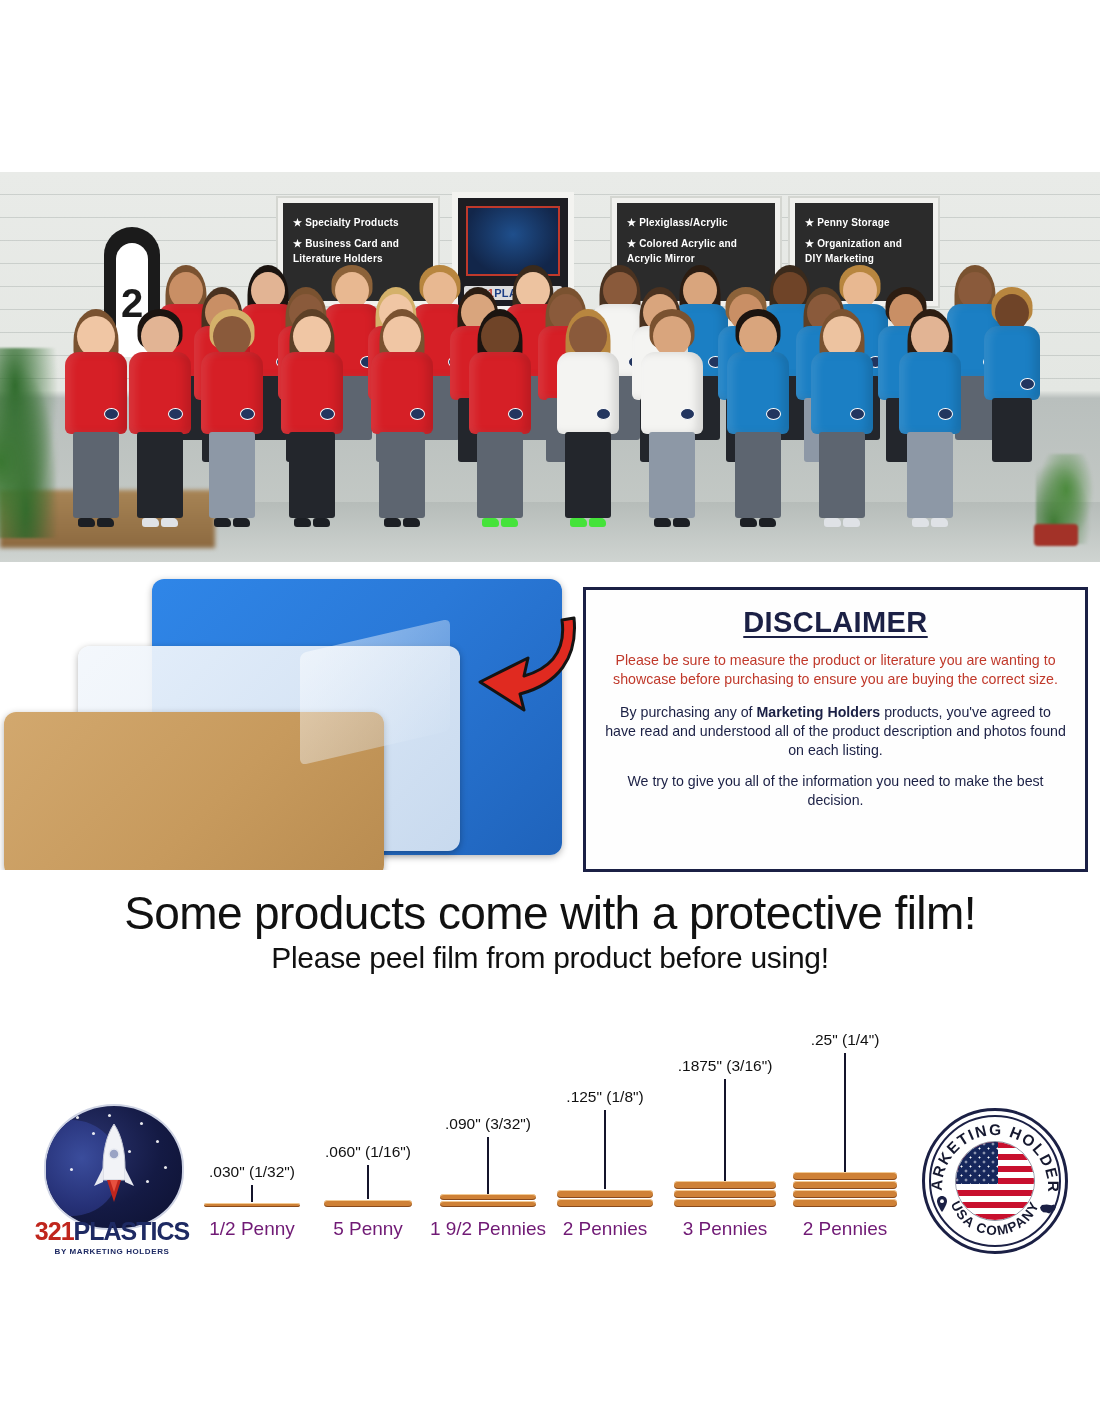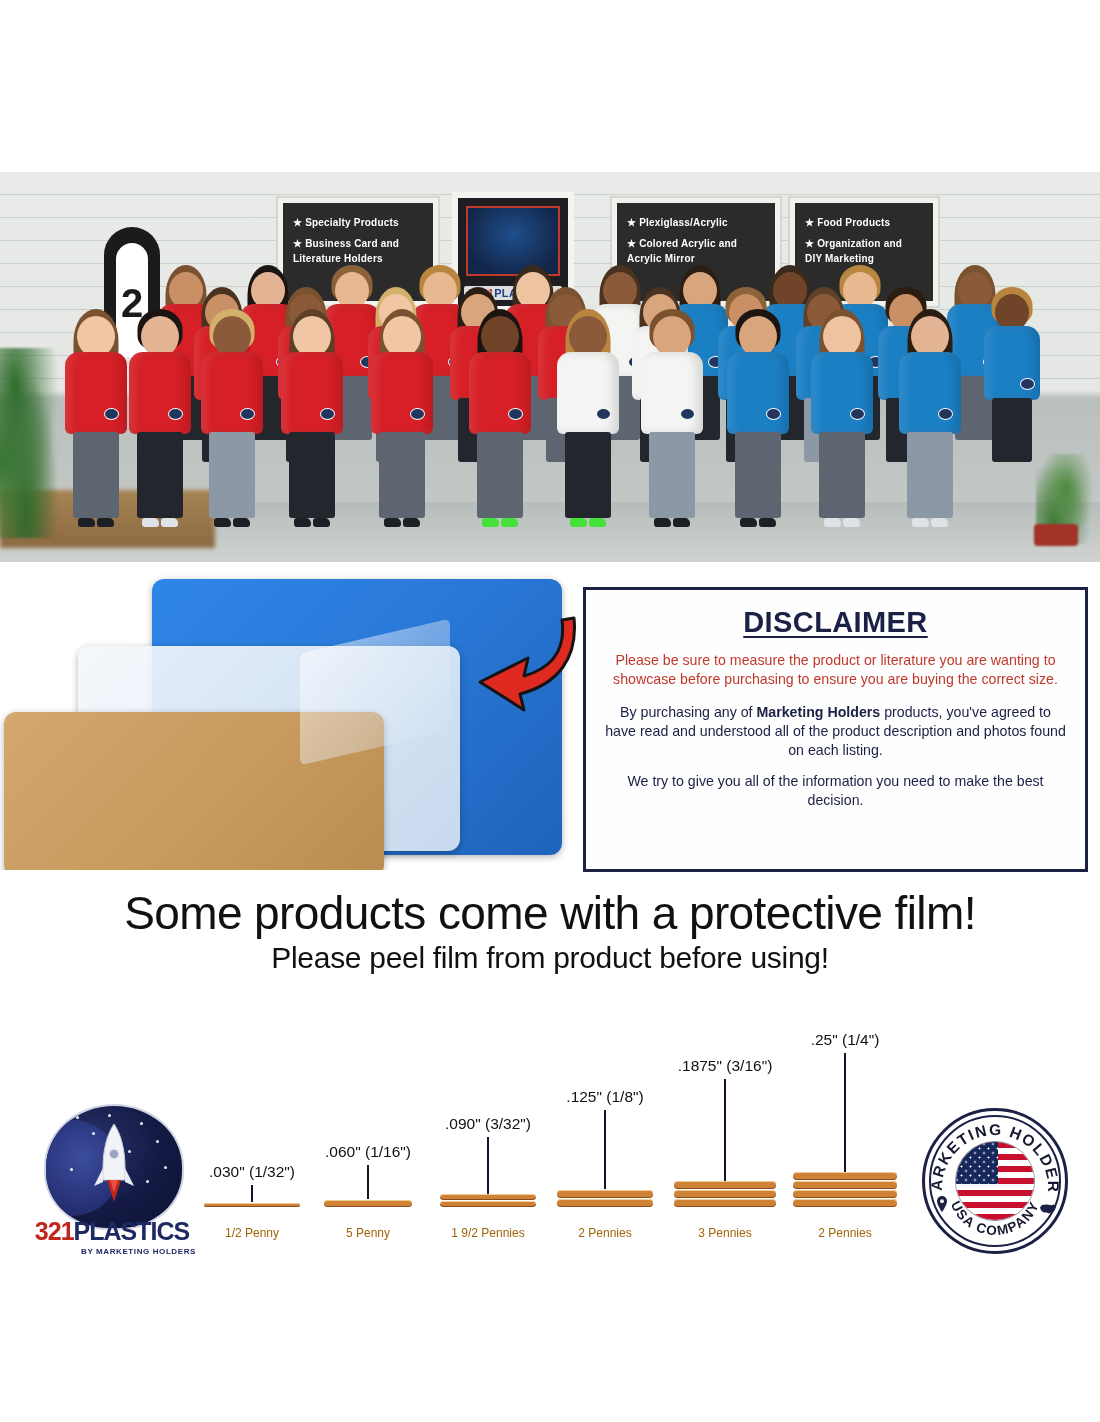--- a/index.html
+++ b/index.html
@@ -344,22 +344,22 @@
     box-shadow: inset 0 1px 0 rgba(255,228,180,.75), inset 0 -1px 0 rgba(90,38,12,.6);
     margin-top: 1px;
   }
   .penny.thin { border-radius: 3px/50%; }
   .coin-name {
     position: absolute;
     bottom: 0;
     left: 50%;
     transform: translateX(-50%);
     white-space: nowrap;
-    font-size: 12px;
-    color: #a16207;
+    font-size: 19px;
+    color: #701a75;
     font-family: "Liberation Sans", sans-serif;
     margin-top: 13px;
   }
 
   
   .logo-321 {
     position: absolute;
     left: 28px; top: 1104px;
     width: 168px; height: 160px;
   }
@@ -402,21 +402,21 @@
     letter-spacing: -1px;
     font-family: "Liberation Sans", sans-serif;
     line-height: 1;
   }
   .logo-321-text .n { color: #c0261d; }
   .logo-321-text .p { color: #1e2a63; }
   .logo-321-sub {
     position: absolute;
     left: 0; bottom: 8px;
     width: 100%;
-    text-align: right;
+    text-align: center;
     font-size: 8px;
     font-weight: 800;
     letter-spacing: .6px;
     color: #1e2a63;
     font-family: "Liberation Sans", sans-serif;
   }
 
   .logo-mh {
     position: absolute;
     left: 922px; top: 1108px;
@@ -514,21 +514,21 @@
     <div class="window win-2">
       <div class="win-lines">
         <div>★ Plexiglass/Acrylic</div>
         <div>★ Colored Acrylic and
 Acrylic Mirror</div>
       </div>
     </div>
 
     <div class="window win-3">
       <div class="win-lines">
-        <div>★ Food Products</div>
+        <div>★ Penny Storage</div>
         <div>★ Organization and
 DIY Marketing</div>
       </div>
     </div>
 
     <div class="people" id="people">
         <div class="person" style="left: 158px; top: 96px; width: 56px; height: 204px; z-index: 10;">
           <div class="p-hair" style="width: 41px; height: 60px; top: -3px; background: rgb(122, 82, 48);"></div>
           <div class="p-head" style="width: 34px; height: 37px; top: 4px; background: rgb(201, 143, 101);"></div>
           <div class="p-body" style="width: 56px; height: 74px; top: 36px; background: rgb(214, 31, 38); box-shadow: rgba(0, 0, 0, 0.13) -6px 0px 10px inset, rgba(255, 255, 255, 0.1) 6px 0px 8px inset;">

